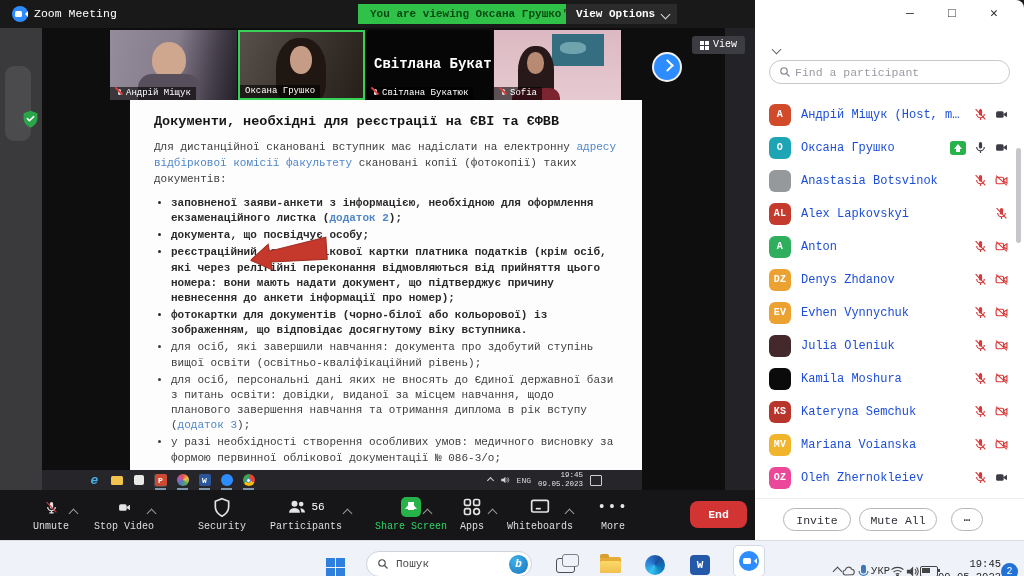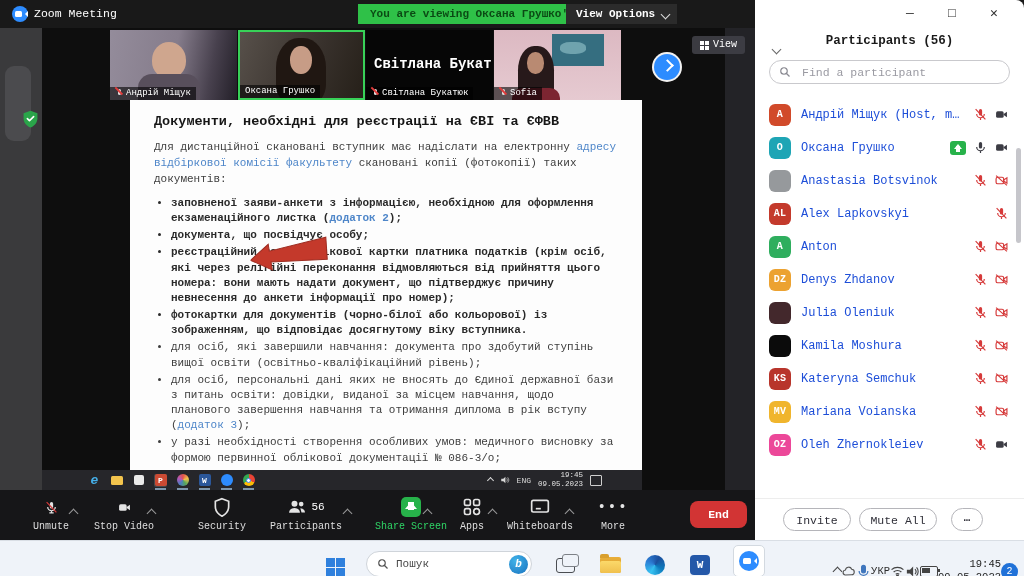--- a/index.html
+++ b/index.html
@@ -104,21 +104,21 @@
     font-size:11.5px;font-weight:bold;text-align:center;line-height:27px;cursor:pointer;}
   .dots{letter-spacing:2px;font-size:14px;color:#e4e4e4;}
   
   .tb-ic{width:20px;height:20px;}
   
   .panel{position:absolute;left:755px;top:28px;width:269px;height:512px;background:#fff;}
   .phead{position:absolute;left:0;top:6px;width:100%;text-align:center;font-size:12.5px;font-weight:bold;color:#1a1a1a;}
   .phead-chev{position:absolute;left:18px;top:12px;cursor:pointer;}
   .phead-chev .chev{border-color:#666;}
   .psearch{position:absolute;left:14px;top:32px;width:241px;height:24px;border:1px solid #c9c9cd;border-radius:12px;
-    box-sizing:border-box;display:flex;align-items:center;padding:0 9px;gap:11px;color:#9a9aa2;font-size:11.5px;background:#fff;}
+    box-sizing:border-box;display:flex;align-items:center;padding:0 9px;gap:4px;color:#9a9aa2;font-size:11.5px;background:#fff;}
   .plist{position:absolute;left:0;top:70px;width:269px;}
   .prow{height:33px;display:flex;align-items:center;padding:0 16px 0 14px;box-sizing:border-box;gap:10px;cursor:pointer;}
   .avatar{width:22px;height:22px;border-radius:6px;color:#fff;font-weight:bold;font-size:10px;display:flex;
     align-items:center;justify-content:center;flex:none;letter-spacing:.3px;}
   .pname{font-size:12px;color:#1d4ed8;white-space:nowrap;overflow:hidden;text-overflow:ellipsis;flex:1;}
   .pics{display:flex;align-items:center;gap:8px;flex:none;}
   .mi,.ci{width:13px;height:13px;}
   .mi .st,.ci .st{fill:none;stroke:currentColor;stroke-width:2.2;}
   .mi .fl,.ci .fl{fill:currentColor;}
   .sl{stroke:#d63a3a;stroke-width:2.2;display:none;}
@@ -380,21 +380,20 @@
           <span class="dots">•••</span>
         </span>
       <span class="lab">More</span>
     </div>
 
     <div class="endbtn">End</div>
   </div>
 
   <div class="panel">
     <div class="phead-chev"><span class="chev"></span></div>
-    <div class="phead">Participants (56)</div>
     <div class="psearch">
       <svg width="12" height="12" viewBox="0 0 24 24" fill="none" stroke="#8a8a92" stroke-width="2.4">
           <circle cx="10" cy="10" r="6.5"></circle>
           <path d="M15 15l6 6"></path>
         </svg>
       <span>Find a participant</span>
     </div>
 
     <div class="plist">
       <div class="prow">
@@ -466,20 +465,36 @@
             <svg class="ci muted" viewBox="0 0 24 24">
               <rect class="st" x="2" y="6" width="14" height="12" rx="3"></rect>
               <path class="st" d="M16 11l6-4v10l-6-4z"></path>
               <line class="sl" x1="2" y1="3" x2="22" y2="21"></line>
             </svg>
           </span>
       </div>
       <div class="prow">
         <span class="avatar" style="background: rgb(236, 162, 49);">DZ</span>
         <span class="pname">Denys Zhdanov</span>
+        <span class="pics">
+            <svg class="mi muted" viewBox="0 0 24 24">
+              <rect class="fl" x="9" y="2" width="6" height="12" rx="3"></rect>
+              <path class="st" d="M5 11a7 7 0 0 0 14 0M12 18v4"></path>
+              <line class="sl" x1="3" y1="2" x2="21" y2="21"></line>
+            </svg>
+            <svg class="ci muted" viewBox="0 0 24 24">
+              <rect class="st" x="2" y="6" width="14" height="12" rx="3"></rect>
+              <path class="st" d="M16 11l6-4v10l-6-4z"></path>
+              <line class="sl" x1="2" y1="3" x2="22" y2="21"></line>
+            </svg>
+          </span>
+      </div>
+      <div class="prow">
+        <span class="avatar" style="background: rgb(236, 162, 49);">EV</span>
+        <span class="pname">Evhen Vynnychuk</span>
         <span class="pics">
             <svg class="mi muted" viewBox="0 0 24 24">
               <rect class="fl" x="9" y="2" width="6" height="12" rx="3"></rect>
               <path class="st" d="M5 11a7 7 0 0 0 14 0M12 18v4"></path>
               <line class="sl" x1="3" y1="2" x2="21" y2="21"></line>
             </svg>
             <svg class="ci muted" viewBox="0 0 24 24">
               <rect class="st" x="2" y="6" width="14" height="12" rx="3"></rect>
               <path class="st" d="M16 11l6-4v10l-6-4z"></path>
               <line class="sl" x1="2" y1="3" x2="22" y2="21"></line>

